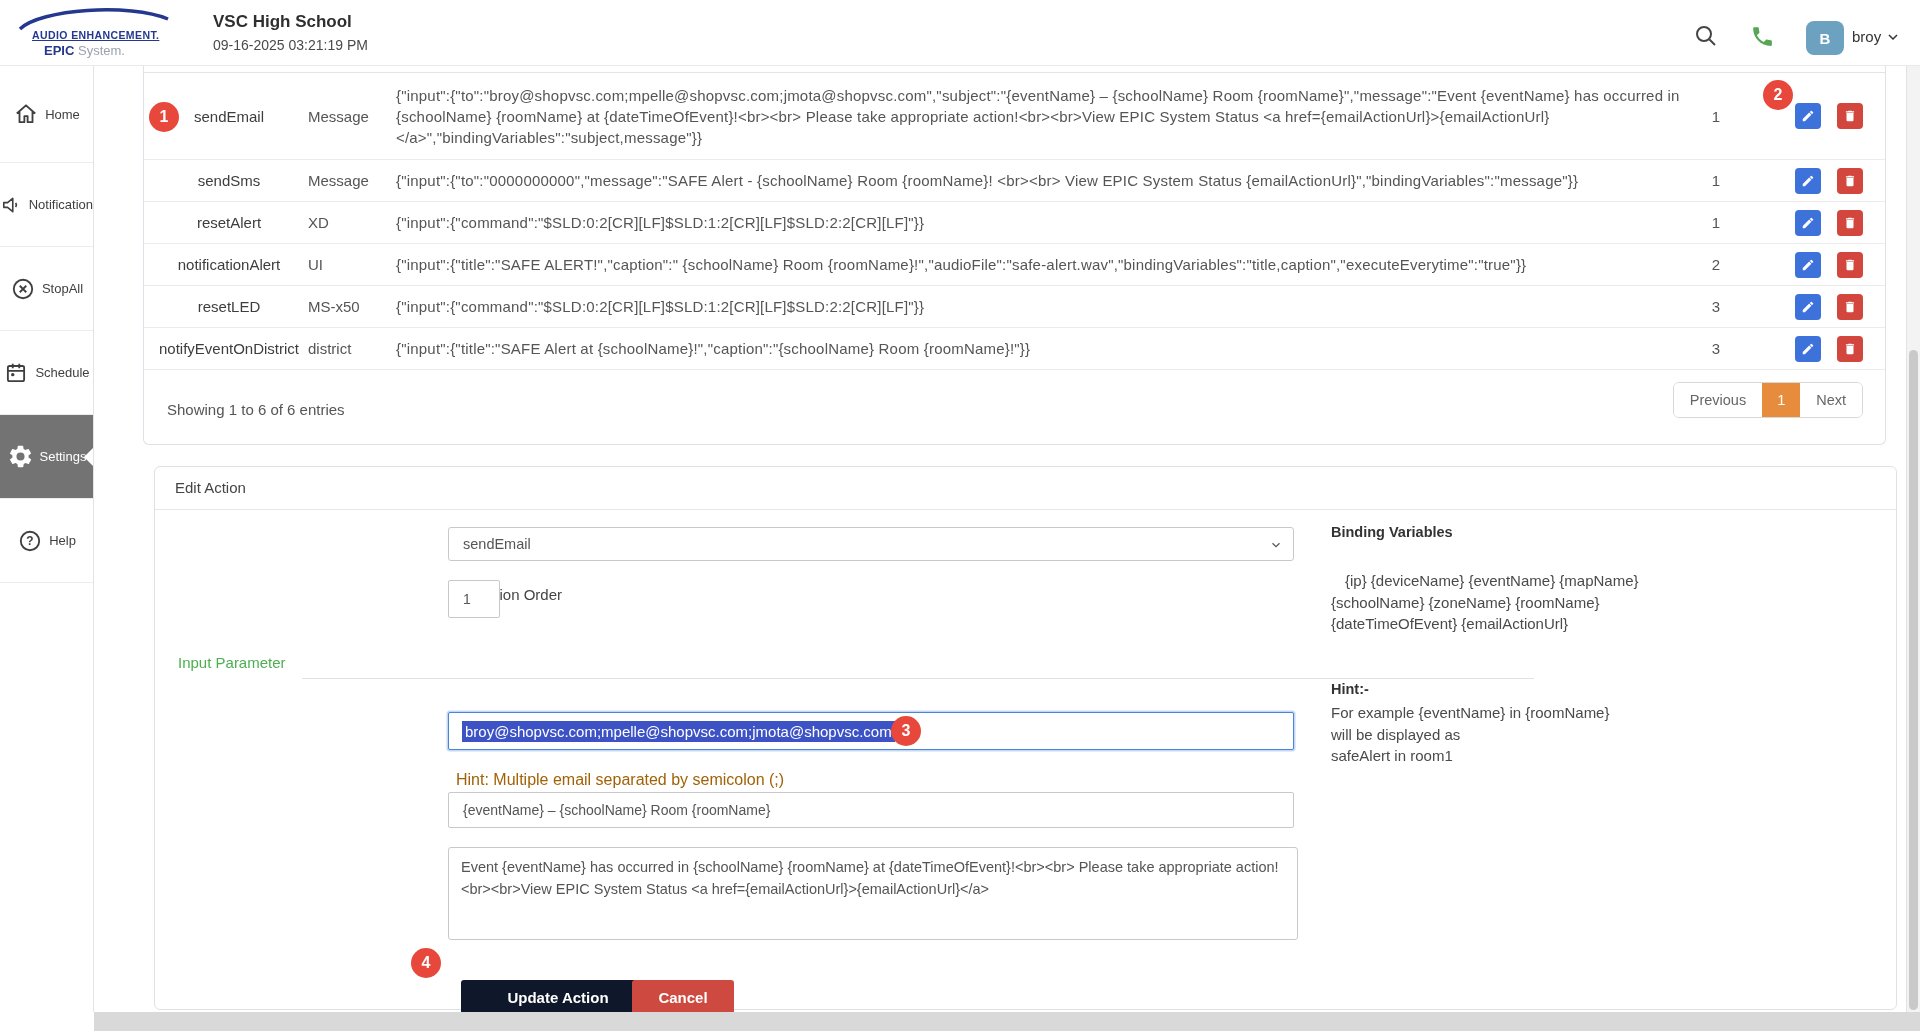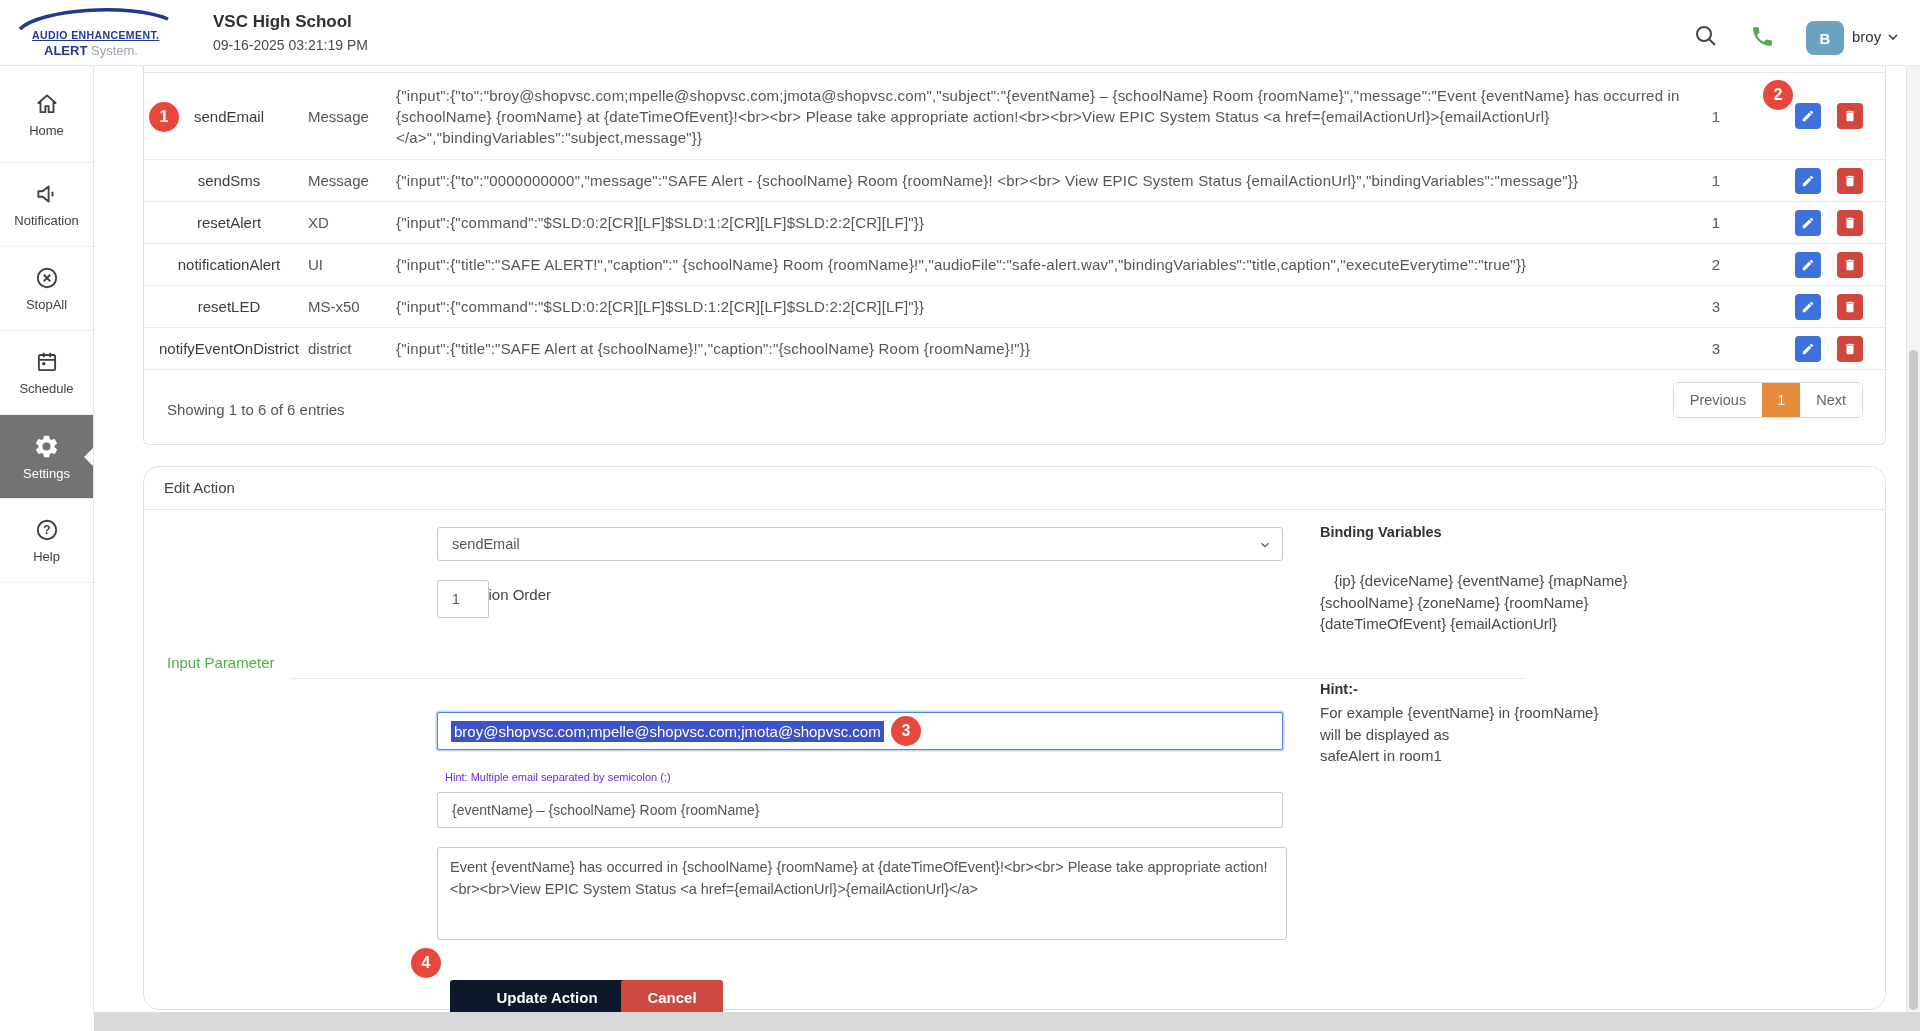--- a/index.html
+++ b/index.html
@@ -26,35 +26,35 @@
   .avatar{position:absolute;left:1806px;top:21px;width:38px;height:34px;border-radius:8px;
           background:#6ca2c0;color:#fff;font-size:15px;font-weight:bold;
           display:flex;align-items:center;justify-content:center;cursor:pointer;}
   .user{position:absolute;left:1852px;top:28px;font-size:15px;color:#333;cursor:pointer;
         display:flex;align-items:center;gap:4px;}
 
   
   .sidebar{position:absolute;left:0;top:66px;width:94px;height:946px;background:#fff;
            border-right:1px solid #e3e3e3;}
   .s-item{position:relative;width:100%;border-bottom:1px solid #ededed;display:flex;
-          flex-direction:column;align-items:center;justify-content:center;gap:6px;
+          align-items:center;justify-content:center;gap:6px;
           cursor:pointer;background:#fff;}
   .s-item .lbl{font-size:13px;color:#3f3f3f;}
   .s-item.active{background:#737373;text-align:center;}
   .s-item.active .lbl{color:#fff;}
   .s-item.active::after{content:"";position:absolute;right:0;top:50%;margin-top:-9px;
           border-top:9px solid transparent;border-bottom:9px solid transparent;
           border-right:9px solid #fff;}
   .s-home{height:97px;} .s-84{height:84px;}
 
   
   .card{position:absolute;background:#fff;border:1px solid #dee2e6;}
   .card-table{left:143px;top:66px;width:1743px;height:379px;border-top:none;
               border-radius:0 0 6px 6px;}
-  .card-edit{left:143px;top:466px;width:1743px;height:544px;border-radius:16px;}
+  .card-edit{left:154px;top:466px;width:1743px;height:544px;border-radius:6px;}
 
   
   .thead-stub{height:7px;border-bottom:1px solid #e4e4e4;}
   .trow{display:flex;align-items:center;border-bottom:1px solid #ececec;height:42px;
         font-size:15px;color:#555;}
   .trow.tall{height:87px;}
   .c-name{width:156px;margin-left:7px;text-align:center;color:#3d3d3d;flex:none;}
   .c-type{width:80px;margin-left:1px;flex:none;}
   .c-input{width:1290px;margin-left:8px;flex:none;line-height:21px;letter-spacing:.2px;
            word-break:break-word;}
@@ -85,21 +85,21 @@
   .ord-input{position:absolute;left:293px;top:113px;width:52px;height:38px;border:1px solid #c9c9c9;
           border-radius:2px;font-size:14px;color:#555;padding-left:14px;
           font-family:"Liberation Sans",sans-serif;}
   .ip-title{position:absolute;left:23px;top:187px;font-size:15px;color:#4caf50;}
   .ip-div{position:absolute;left:147px;top:211px;width:1232px;border-top:1px solid #e2e2e2;}
   .rec-input{position:absolute;left:293px;top:245px;width:846px;height:38px;
           border:1px solid #4a86d8;box-shadow:0 0 0 1.5px rgba(90,140,220,.35);
           border-radius:2px;display:flex;align-items:center;padding-left:13px;cursor:text;
           background:#fff;}
   .rec-sel{background:#3d52c5;color:#fff;font-size:15px;padding:2px 3px;}
-  .f-hint{position:absolute;left:301px;top:304px;font-size:11px;color:#6d28d9;}
+  .f-hint{position:absolute;left:301px;top:304px;font-size:16px;color:#a16207;}
   .sub-input{position:absolute;left:293px;top:325px;width:846px;height:36px;
           border:1px solid #c9c9c9;border-radius:2px;font-size:14px;color:#555;
           padding-left:14px;font-family:"Liberation Sans",sans-serif;}
   .msg-area{position:absolute;left:293px;top:380px;width:850px;height:93px;
           border:1px solid #c9c9c9;border-radius:3px;font-size:14.5px;color:#555;
           line-height:22px;padding:8px 12px;resize:none;
           font-family:"Liberation Sans",sans-serif;}
   .btn{position:absolute;top:513px;height:35px;border:none;border-radius:3px;color:#fff;
        font-size:15px;font-weight:600;cursor:pointer;font-family:"Liberation Sans",sans-serif;}
   .btn-update{left:306px;width:194px;background:#0f172a;}
@@ -131,21 +131,21 @@
 <body>
 
 <div id="app">
 
   <div class="topbar">
     <div class="logo">
       <svg width="160" height="24" viewBox="0 0 160 24">
         <path d="M6 22 C 26 2, 116 -4, 154 12" stroke="#24388f" stroke-width="3.5" fill="none"></path>
       </svg>
       <div class="logo-l1">AUDIO ENHANCEMENT.</div>
-      <div class="logo-l2"><span class="epic">ALERT</span> <span class="sys">System.</span></div>
+      <div class="logo-l2"><span class="epic">EPIC</span> <span class="sys">System.</span></div>
     </div>
     <div class="site-title">
       <div class="t1">VSC High School</div>
       <div class="t2">09-16-2025 03:21:19 PM</div>
     </div>
     <div class="tb-ico tb-search">
       <svg width="24" height="24" viewBox="0 0 24 24">
           <circle cx="10" cy="10" r="7" stroke="#444" stroke-width="2" fill="none"></circle>
           <line x1="15.5" y1="15.5" x2="21" y2="21" stroke="#444" stroke-width="2"></line>
         </svg>

